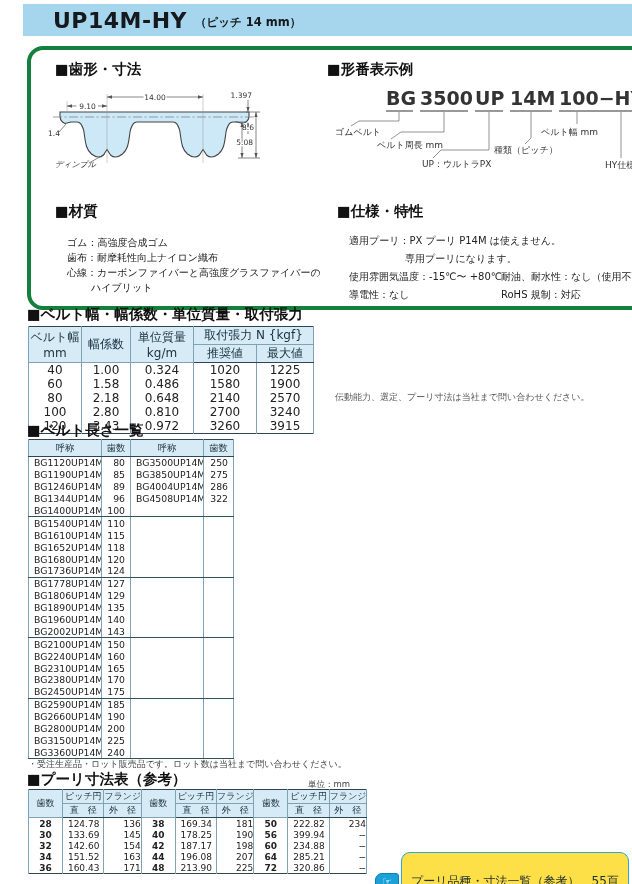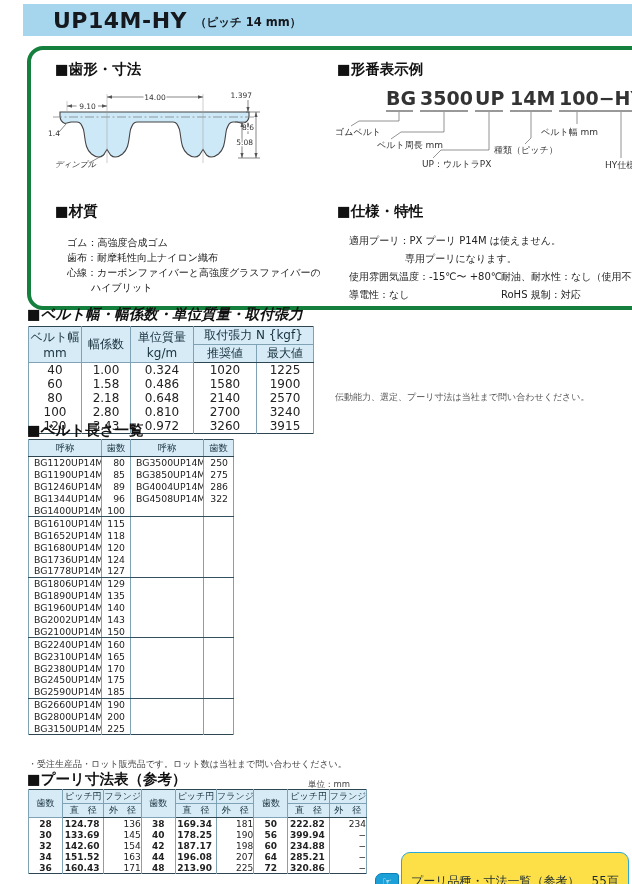--- a/index.html
+++ b/index.html
@@ -32,21 +32,21 @@
   #length-table th{height:16px;text-align:center;}
   #length-table td{height:11.9px;}
   #length-table td.name{text-align:left;padding-left:5px;}
   #length-table td.num{text-align:right;padding-right:5px;}
   #length-table tbody tr:nth-child(5n) td{border-bottom:1.2px solid #33505e;}
   
   #pulley-table{position:absolute;left:5px;top:789px;width:339px;font-size:9px;}
   #pulley-table th{height:12px;text-align:center;}
   #pulley-table td{height:11px;}
   #pulley-table td.teeth{font-weight:bold;text-align:center;}
-  #pulley-table td.dia{text-align:right;padding-right:4px;font-weight:bold;}
+  #pulley-table td.dia{text-align:right;padding-right:4px;}
   #pulley-table td.flange{text-align:right;}
   
   .note{position:absolute;font-size:9px;color:#555;white-space:nowrap;}
   .unit{position:absolute;font-size:8.5px;color:#444;}
   
   .badge{position:absolute;left:352px;top:852px;display:flex;align-items:center;}
   .badge .hand{width:22px;height:16px;background:#1ba0d8;border:1px solid #0d7fb4;border-radius:7px 3px 7px 3px;
       color:#fff;font-size:11px;line-height:15px;text-align:center;}
   .badge .box{margin-left:2px;border:1.5px solid #29a8dc;border-radius:9px;background:#fde047;
       font-size:12px;color:#1c2b33;padding:20px 9px;white-space:nowrap;}
@@ -101,21 +101,21 @@
       <path d="M195 34 l-1.6 5 h3.2 z M195 70 l-1.6 -5 h3.2 z" fill="#555"></path>
       <text x="206" y="57" font-size="7.5" text-anchor="end">5.08</text>
 
       <path d="M12 44 L19 36" stroke="#555" stroke-width=".7"></path>
       <text class="noha" x="1" y="48" font-size="7.5">1.4</text>
 
       <path d="M42 75 L58 66" stroke="#555" stroke-width=".7"></path>
       <text class="noha" x="8" y="79" font-size="8" font-style="italic">ディンプル</text>
     </svg>
 
-    <div class="sec-h" style="left:306px;top:10px;">■形番表示例</div>
+    <div class="sec-h" style="left:296px;top:10px;">■形番表示例</div>
 
     <svg style="position:absolute;left:298px;top:36px;" width="320" height="86" viewBox="0 0 320 86">
       <text class="noha" x="57" y="19" font-size="19" font-weight="bold" fill="#111">BG</text>
       <text class="noha" x="91" y="19" font-size="19" font-weight="bold" fill="#111">3500</text>
       <text class="noha" x="146" y="19" font-size="19" font-weight="bold" fill="#111">UP</text>
       <text class="noha" x="181" y="19" font-size="19" font-weight="bold" fill="#111">14M</text>
       <text class="noha" x="230" y="19" font-size="19" font-weight="bold" fill="#111">100−HY</text>
 
       <path d="M57 25 H84 M91 25 H139 M146 25 H174 M181 25 H223 M230 25 H306" stroke="#333" stroke-width="1"></path>
 
@@ -136,21 +136,21 @@
 
     <div class="sec-h" style="left:306px;top:152px;">■仕様・特性</div>
     <div class="bodyline" style="left:318px;top:184px;">適用プーリ：PX プーリ P14M は使えません。</div>
     <div class="bodyline" style="left:374px;top:202px;">専用プーリになります。</div>
     <div class="bodyline" style="left:318px;top:220px;">使用雰囲気温度：-15℃〜 +80℃</div>
     <div class="bodyline" style="left:470px;top:220px;">耐油、耐水性：なし（使用不可）</div>
     <div class="bodyline" style="left:318px;top:238px;">導電性：なし</div>
     <div class="bodyline" style="left:470px;top:238px;">RoHS 規制：対応</div>
   </div>
 
-  <div class="sec-h" style="left:4px;top:305px;font-style:italic;">■ベルト幅・幅係数・単位質量・取付張力</div>
+  <div class="sec-h" style="left:4px;top:305px;">■ベルト幅・幅係数・単位質量・取付張力</div>
   <table id="width-table" class="dtable">
     <colgroup>
         <col style="width:53px">
         <col style="width:49px">
         <col style="width:63px">
         <col style="width:63px">
         <col style="width:57px">
       </colgroup>
     <thead>
       <tr>
@@ -251,20 +251,26 @@
           <td class="name">BG4508UP14M</td>
           <td class="num">322</td>
         </tr>
         <tr>
           <td class="name">BG1400UP14M</td>
           <td class="num">100</td>
           <td class="name"></td>
           <td class="num"></td>
         </tr>
         <tr>
+          <td class="name">BG1540UP14M</td>
+          <td class="num">110</td>
+          <td class="name"></td>
+          <td class="num"></td>
+        </tr>
+        <tr>
           <td class="name">BG1610UP14M</td>
           <td class="num">115</td>
           <td class="name"></td>
           <td class="num"></td>
         </tr>
         <tr>
           <td class="name">BG1652UP14M</td>
           <td class="num">118</td>
           <td class="name"></td>
           <td class="num"></td>
@@ -355,20 +361,26 @@
         </tr>
         <tr>
           <td class="name">BG2800UP14M</td>
           <td class="num">200</td>
           <td class="name"></td>
           <td class="num"></td>
         </tr>
         <tr>
           <td class="name">BG3150UP14M</td>
           <td class="num">225</td>
+          <td class="name"></td>
+          <td class="num"></td>
+        </tr>
+        <tr>
+          <td class="name">BG3360UP14M</td>
+          <td class="num">240</td>
           <td class="name"></td>
           <td class="num"></td>
         </tr>
       </tbody>
   </table>
   <div class="note" style="left:5px;top:758px;color:#444;">・受注生産品・ロット販売品です。ロット数は当社まで問い合わせください。</div>
 
   <div class="sec-h" style="left:4px;top:770px;">■プーリ寸法表（参考）</div>
   <div class="unit" style="left:187px;top:779px;width:140px;text-align:right;">単位：mm</div>
   <table id="pulley-table" class="dtable">

